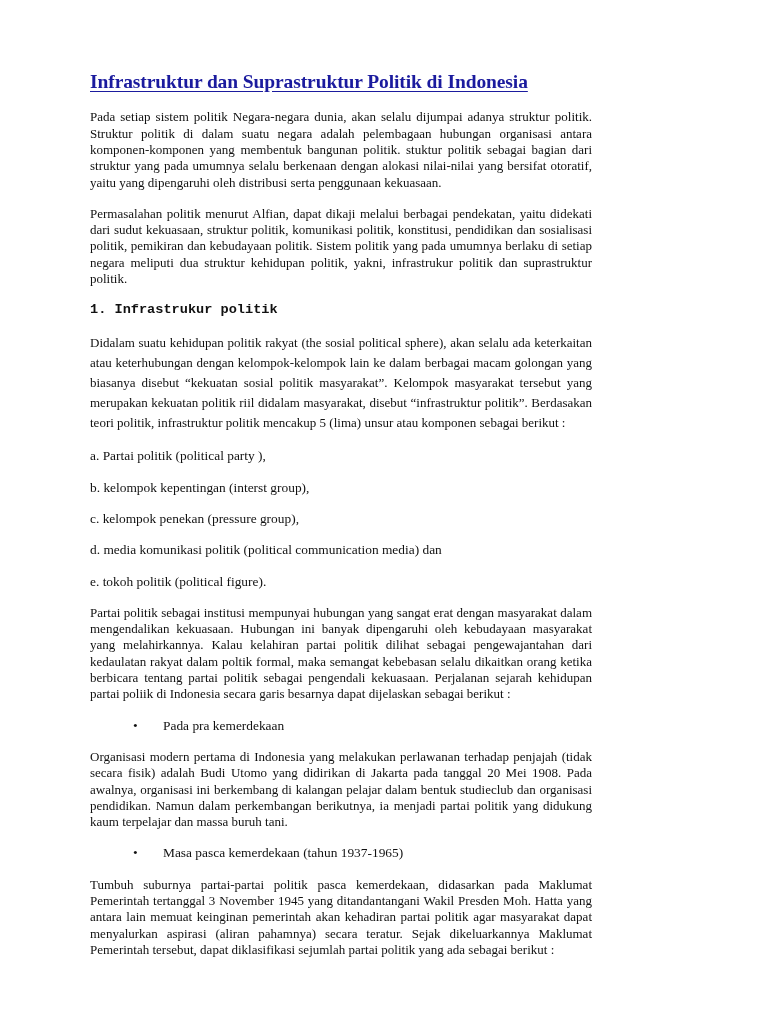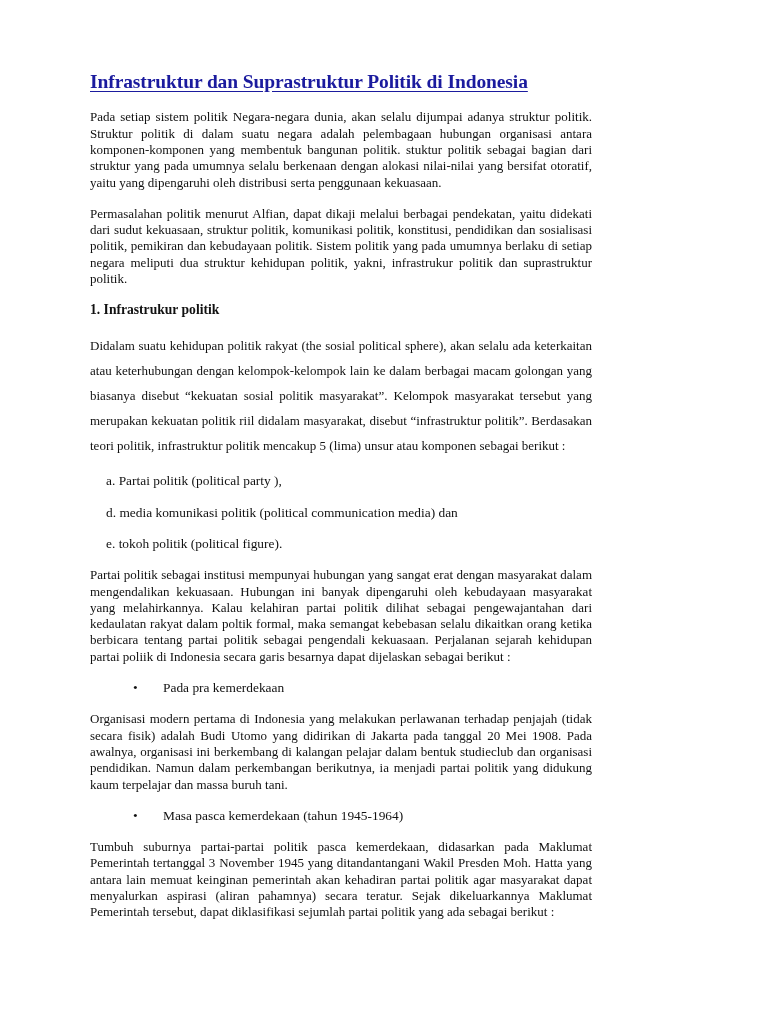--- a/index.html
+++ b/index.html
@@ -38,34 +38,34 @@
   p.body-text {
     font-size: 13px;
     line-height: 16.3px;
     text-align: justify;
     text-justify: inter-word;
     margin: 0 0 15px 0;
     color: #111111;
   }
   p.body-text.condensed {
     font-stretch: semi-condensed;
-    line-height: 25px;
+    line-height: 20px;
   }
   h2.section-heading {
-    font-family: Liberation Serif, serif;
+    font-family: Liberation Mono, monospace;
     font-weight: bold;
     font-size: 13.6px;
     line-height: 16px;
     margin: 0 0 15px 0;
     color: #111111;
   }
   p.lettered-item {
     font-size: 13.4px;
     line-height: 16.3px;
-    margin: 0 0 15px 16px;
+    margin: 0 0 15px 0;
     text-align: left;
     color: #111111;
   }
   ul.bullet-list {
     list-style: none;
     margin: 0 0 15px 0;
     padding: 0;
   }
   ul.bullet-list li {
     position: relative;
@@ -93,40 +93,42 @@
   <p class="body-text">Pada setiap sistem politik Negara-negara dunia, akan selalu dijumpai adanya struktur politik. Struktur politik di dalam suatu negara adalah pelembagaan hubungan organisasi antara komponen-komponen yang membentuk bangunan politik. stuktur politik sebagai bagian dari struktur yang pada umumnya selalu berkenaan dengan alokasi nilai-nilai yang bersifat otoratif, yaitu yang dipengaruhi oleh distribusi serta penggunaan kekuasaan.</p>
 
   <p class="body-text">Permasalahan politik menurut Alfian, dapat dikaji melalui berbagai pendekatan, yaitu didekati dari sudut kekuasaan, struktur politik, komunikasi politik, konstitusi, pendidikan dan sosialisasi politik, pemikiran dan kebudayaan politik. Sistem politik yang pada umumnya berlaku di setiap negara meliputi dua struktur kehidupan politik, yakni, infrastrukur politik dan suprastruktur politik.</p>
 
   <h2 class="section-heading">1. Infrastrukur politik</h2>
 
   <p class="body-text condensed">Didalam suatu kehidupan politik rakyat (the sosial political sphere), akan selalu ada keterkaitan atau keterhubungan dengan kelompok-kelompok lain ke dalam berbagai macam golongan yang biasanya disebut “kekuatan sosial politik masyarakat”. Kelompok masyarakat tersebut yang merupakan kekuatan politik riil didalam masyarakat, disebut “infrastruktur politik”. Berdasakan teori politik, infrastruktur politik mencakup 5 (lima) unsur atau komponen sebagai berikut :</p>
 
   <p class="lettered-item">a. Partai politik (political party ),</p>
 
+  <p class="lettered-item">b. kelompok kepentingan (interst group),</p>
 
+  <p class="lettered-item">c. kelompok penekan (pressure group),</p>
 
   <p class="lettered-item">d. media komunikasi politik  (political communication media) dan</p>
 
   <p class="lettered-item">e. tokoh politik (political figure).</p>
 
 
   <p class="body-text">Partai politik sebagai institusi mempunyai hubungan yang sangat erat dengan masyarakat dalam mengendalikan kekuasaan. Hubungan ini banyak dipengaruhi oleh kebudayaan masyarakat yang melahirkannya. Kalau kelahiran partai politik dilihat sebagai pengewajantahan dari kedaulatan rakyat dalam poltik formal, maka semangat kebebasan selalu dikaitkan orang ketika berbicara tentang partai politik sebagai pengendali kekuasaan. Perjalanan sejarah kehidupan partai poliik di Indonesia secara garis besarnya dapat dijelaskan sebagai berikut :</p>
 
   <ul class="bullet-list">
     <li>
       <span class="bullet-dot">•</span>
       <span>Pada pra kemerdekaan</span>
     </li>
   </ul>
 
   <p class="body-text">Organisasi modern pertama di Indonesia yang melakukan perlawanan terhadap penjajah (tidak secara fisik) adalah Budi Utomo yang didirikan di Jakarta pada tanggal 20 Mei 1908. Pada awalnya, organisasi ini berkembang di kalangan pelajar dalam bentuk studieclub dan organisasi pendidikan. Namun dalam perkembangan berikutnya, ia menjadi partai politik yang didukung kaum terpelajar dan massa buruh tani.</p>
 
   <ul class="bullet-list">
     <li>
       <span class="bullet-dot">•</span>
-      <span>Masa pasca kemerdekaan (tahun 1945-1964)</span>
+      <span>Masa pasca kemerdekaan (tahun 1937-1965)</span>
     </li>
   </ul>
 
   <p class="body-text">Tumbuh suburnya partai-partai politik pasca kemerdekaan, didasarkan pada Maklumat Pemerintah tertanggal 3 November 1945 yang ditandantangani Wakil Presden Moh. Hatta yang antara lain memuat keinginan pemerintah akan kehadiran partai politik agar masyarakat dapat menyalurkan aspirasi (aliran pahamnya) secara teratur. Sejak dikeluarkannya Maklumat Pemerintah tersebut, dapat diklasifikasi sejumlah partai politik yang ada sebagai berikut :</p>
 
 </div>
 
 </body></html>

